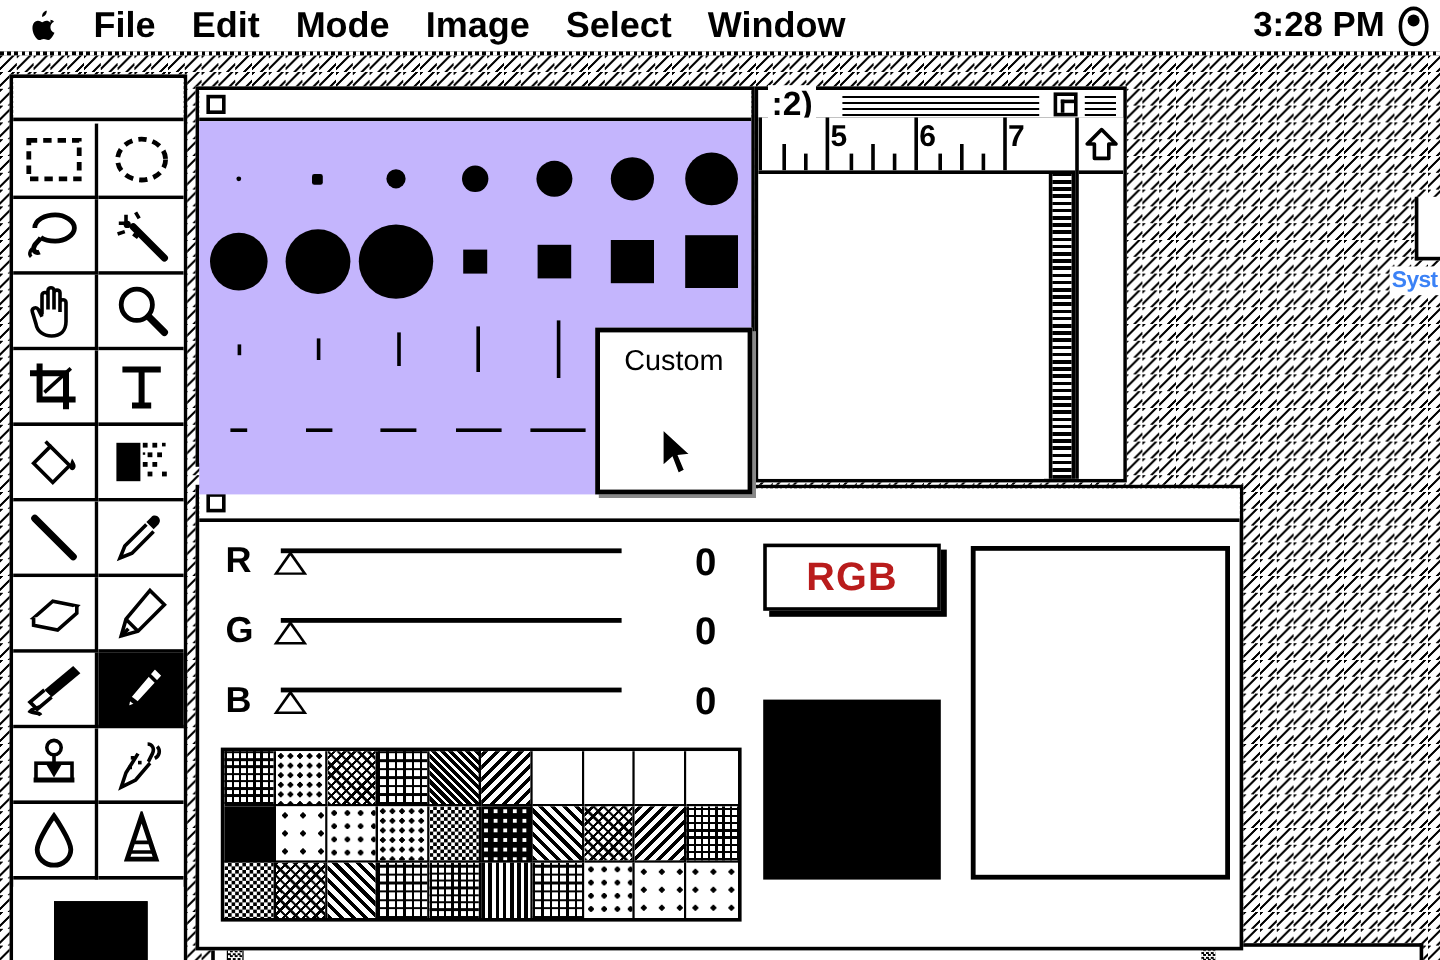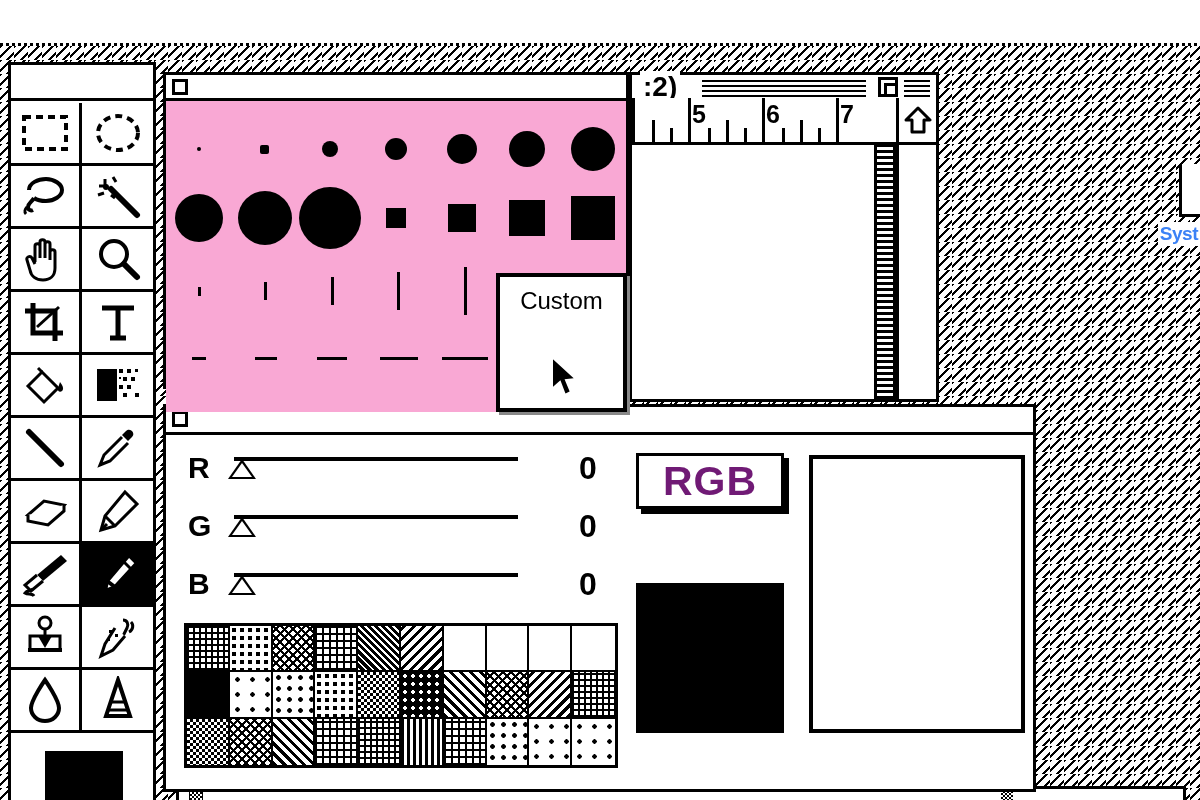--- a/index.html
+++ b/index.html
@@ -96,21 +96,21 @@
     position:relative;height:80px;margin:6px 0 0 0;background:#fff;
   }
   #fg-swatch{
     position:absolute;left:34px;top:12px;width:74px;height:56px;background:#000;
     border:2px solid #000;cursor:pointer;
   }
 
   
   #brushes{left:163px;top:72px;width:466px;height:317px;z-index:30;}
   #brush-grid{
-    position:relative;width:100%;height:100%;background:#f9a8d4;
+    position:relative;width:100%;height:100%;background:#c4b5fd;
   }
   .brush-row{
     position:absolute;left:0;width:100%;display:flex;align-items:center;
   }
   .brush-cell{
     width:66.5px;display:flex;align-items:center;justify-content:center;
     cursor:pointer;
   }
   .dot{background:#000;border-radius:50%;}
   .sq{background:#000;}
@@ -205,21 +205,21 @@
   .slider-value{
     position:absolute;left:380px;font-size:32px;font-weight:bold;color:#000;
     width:40px;text-align:center;
   }
 
   .cbtn{
     position:absolute;background:#fff;border:3px solid #000;box-sizing:border-box;
     box-shadow:5px 5px 0 #000;
     display:flex;align-items:center;justify-content:center;cursor:pointer;
   }
-  .cbtn span{font-size:41px;font-weight:bold;color:#701a75;letter-spacing:1px;}
+  .cbtn span{font-size:33px;font-weight:bold;color:#b91c1c;letter-spacing:1px;}
 
   #current-color{
     position:absolute;left:470px;top:176px;width:148px;height:150px;background:#000;
     cursor:pointer;
   }
   #color-field{
     position:absolute;left:643px;top:48px;width:216px;height:278px;
     background:#fff;border:4px solid #000;box-sizing:border-box;cursor:crosshair;
   }
 
@@ -269,20 +269,43 @@
 </style>
 </head>
 <body>
 
 <div id="desktop">
   <div id="desktop-iconbox"></div>
   <div id="desktop-label">Syst</div>
 </div>
 
 <div id="menubar">
+  <div class="mb-left">
+    <div id="apple-menu">
+      <svg viewBox="0 0 26 30" width="26" height="30" aria-hidden="true">
+        <path d="M17 2c0 3-2 5-4 5 0-3 2-5 4-5z" fill="#000"></path>
+        <path d="M20 12c-1.5-2-4-2-5.5-1-1 .6-1.6.6-2.6 0-1.8-1.1-4.6-.9-6 1.6-1.7 3-0.6 8 1.3 10.8 1 1.4 2 3 3.6 2.9 1.4-.05 2-.9 3.7-.9 1.7 0 2.2.88 3.7.85 1.6-.03 2.5-1.5 3.5-2.9.8-1.1 1.1-1.7 1.7-3-4.2-1.6-4.6-7.3-.4-9.3-.9-1.1-2-1.5-2.9-1.6z" fill="#000"></path>
+      </svg>
+    </div>
+    <div class="menu-item">File</div>
+    <div class="menu-item">Edit</div>
+    <div class="menu-item">Mode</div>
+    <div class="menu-item">Image</div>
+    <div class="menu-item">Select</div>
+    <div class="menu-item">Window</div>
+  </div>
+  <div class="mb-right">
+    <div id="clock">3:28 PM</div>
+    <div id="app-menu-icon">
+      <svg viewBox="0 0 28 34" width="28" height="34" aria-hidden="true">
+        <path d="M14 2c6 0 11 6 11 15s-5 15-11 15S3 26 3 17 8 2 14 2z" fill="none" stroke="#000" stroke-width="3"></path>
+        <circle cx="14" cy="12" r="5" fill="#000"></circle>
+      </svg>
+    </div>
+  </div>
   <div id="mb-topleft"></div>
 </div>
 <div id="menubar-hatch"></div>
 
 <div class="win" id="toolbox">
   <div class="titlebar"></div>
   <div id="tool-grid">
 
     <div class="tool-cell">
       <svg width="50" height="40" viewBox="0 0 50 40">

